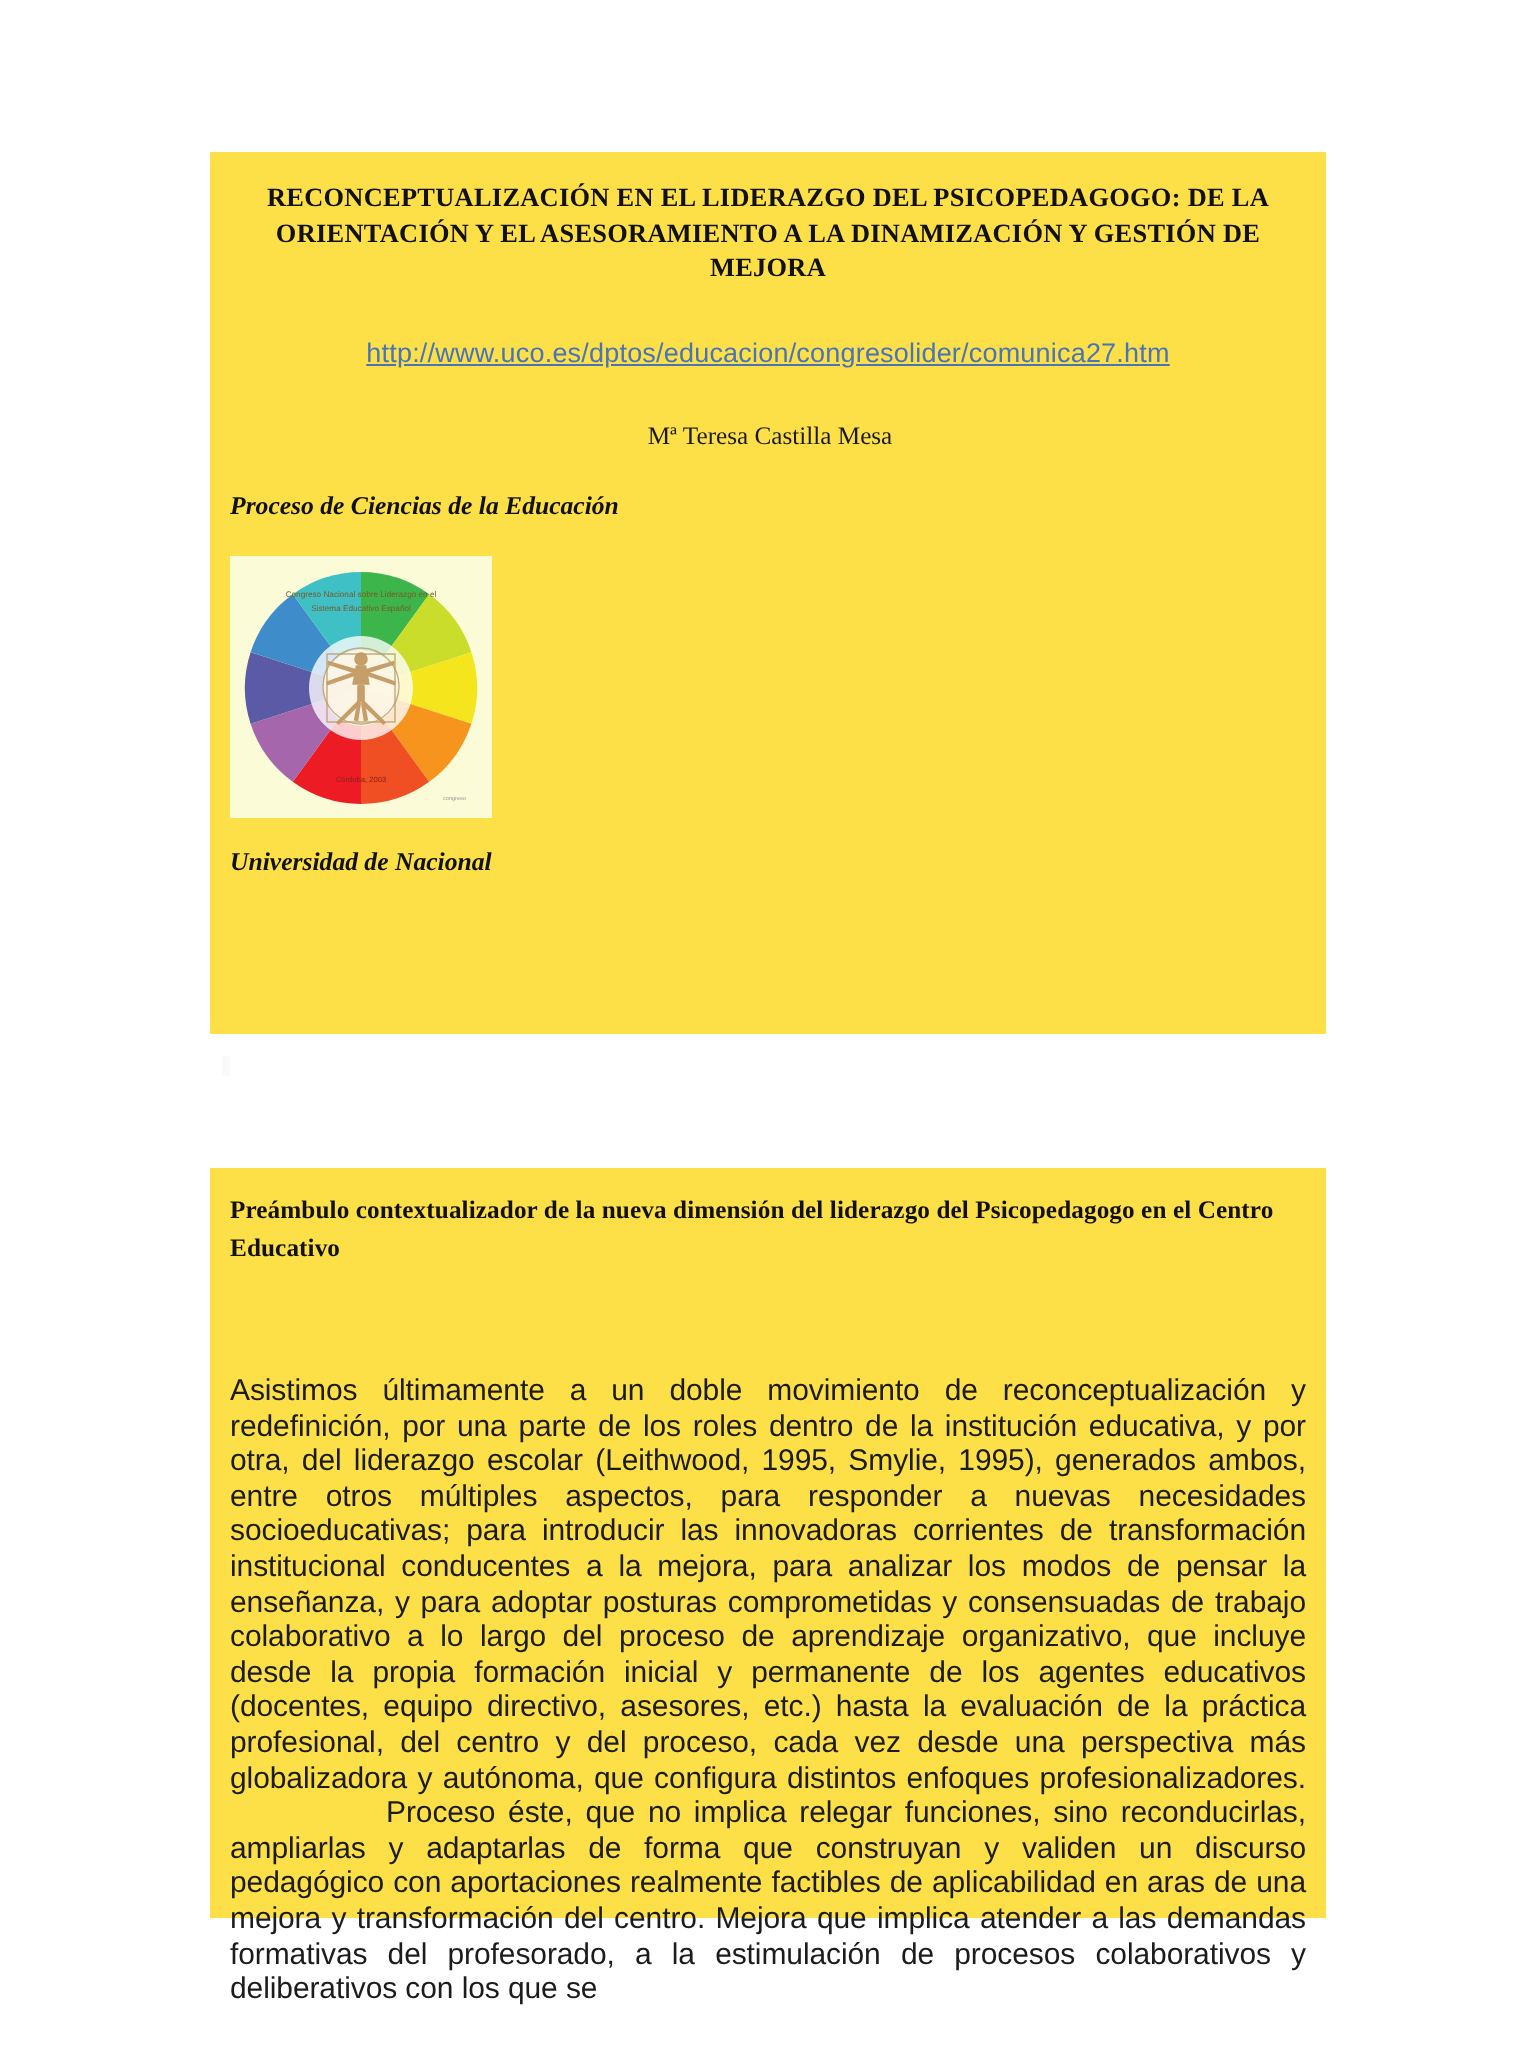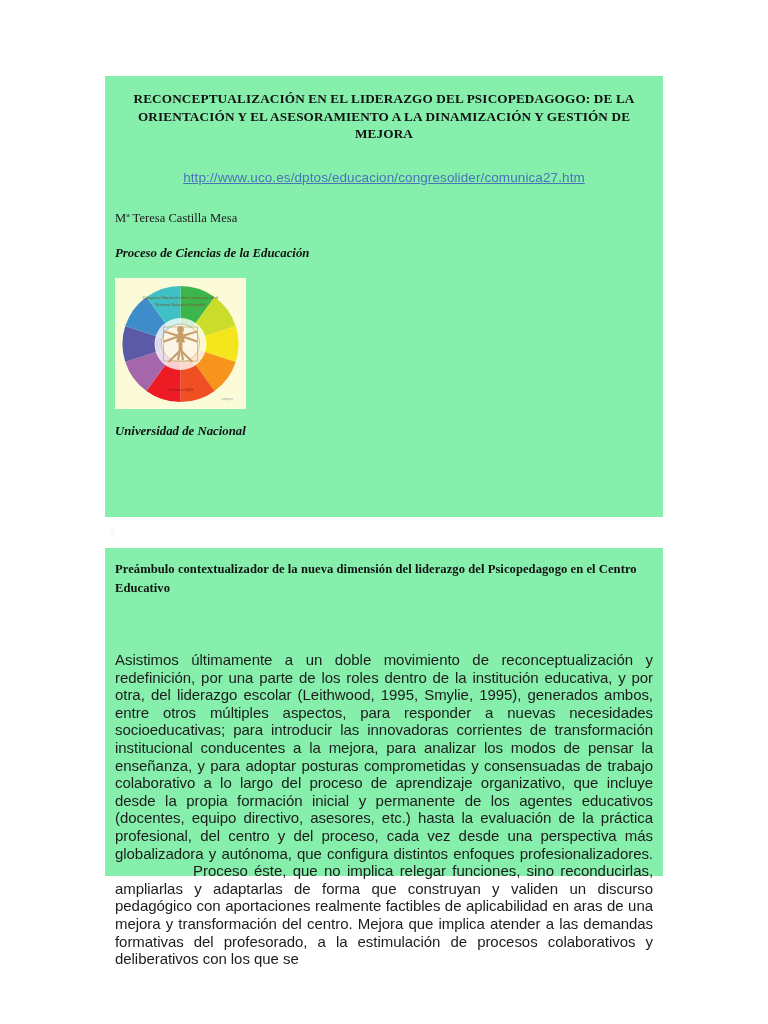--- a/index.html
+++ b/index.html
@@ -23,31 +23,31 @@
     width: 768px;
     height: 1024px;
     background: #ffffff;
   }
 
   
   .block {
     position: absolute;
     left: 105px;
     width: 558px;
-    background: #86efac;
+    background: #fde047;
     box-sizing: border-box;
   }
   #block-header {
     top: 76px;
     height: 441px;
     padding: 14px 8px 0 8px;
   }
   #block-body {
-    top: 548px;
-    height: 328px;
+    top: 584px;
+    height: 375px;
     padding: 12px 8px 0 8px;
   }
 
   
   .doc-title {
     font-family: "Liberation Serif", "DejaVu Serif", serif;
     font-weight: bold;
     font-size: 13.2px;
     line-height: 17.5px;
     text-align: center;
@@ -70,20 +70,21 @@
     letter-spacing: 0.1px;
   }
 
   
   .author {
     margin-top: 24px;
     margin-left: 2px;
     font-size: 12.6px;
     color: #1a1a1a;
     line-height: 16px;
+    text-align: center;
   }
   .affiliation {
     margin-top: 19px;
     margin-left: 2px;
     font-weight: bold;
     font-style: italic;
     font-size: 12.8px;
     color: #111111;
     line-height: 16px;
   }

